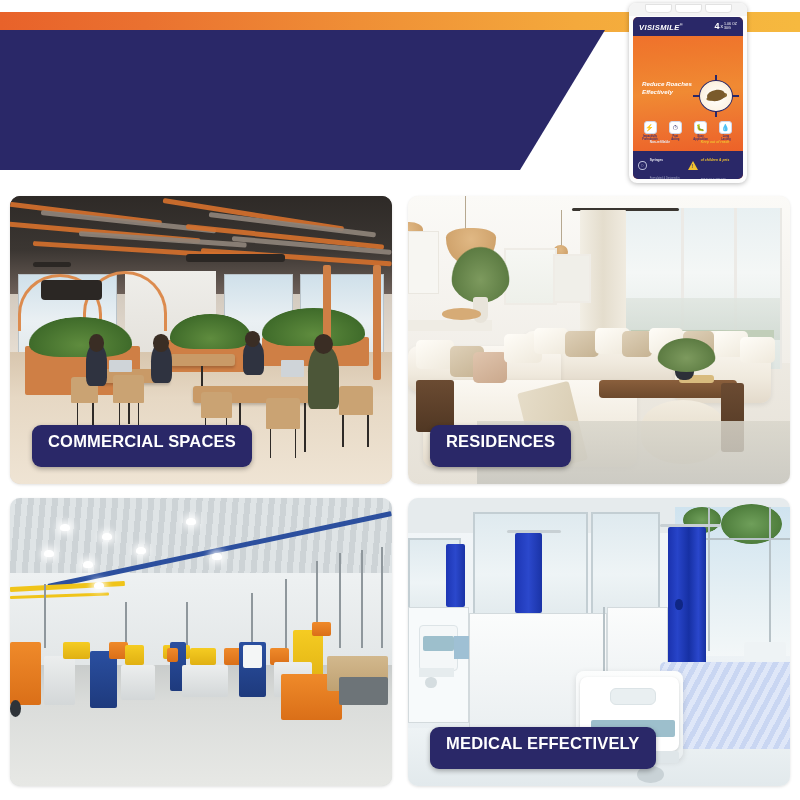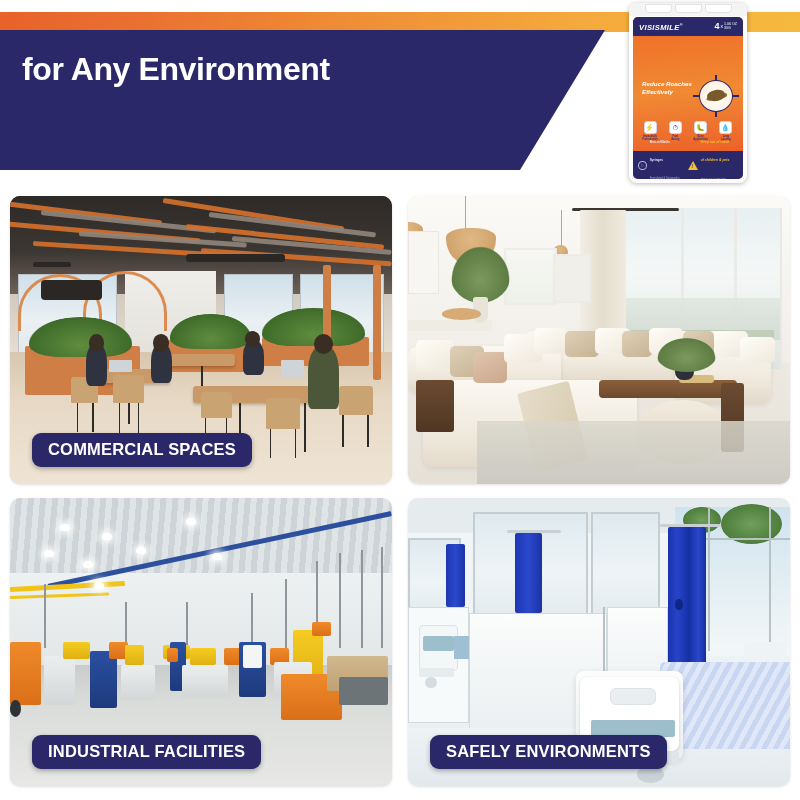--- a/index.html
+++ b/index.html
@@ -159,21 +159,21 @@
   }
   .card{
     position:relative; border-radius:10px; overflow:hidden;
     box-shadow:0 1px 3px rgba(0,0,0,.12);
   }
   .card .scene{ position:absolute; inset:0; }
   .tag{
     position:absolute; left:22px; bottom:17px;
     background:#2a2868; color:#ffffff;
     font-size:16.5px; font-weight:600; letter-spacing:.2px;
-    padding:7px 16px 8px; border-radius:9px;
+    padding:7px 16px 16px; border-radius:9px;
     box-shadow:0 2px 5px rgba(0,0,0,.3);
     white-space:nowrap;
   }
 
   
   .s1{ background:linear-gradient(180deg,#3a3431 0%,#4a423c 14%,#cfc6bb 30%,#e7ded2 55%,#d9cdbd 100%); }
   .s1 .ceiling{
     position:absolute; left:0; top:0; width:100%; height:34%;
     background:linear-gradient(180deg,#2e2a27 0%,#3b3632 55%,#6d6059 100%);
     overflow:hidden;
@@ -346,21 +346,20 @@
 </style>
 </head>
 <body>
 
 <div class="page">
 
   <div class="top-bar"></div>
 
   <div class="banner"></div>
   <div class="banner-text">
-    <span class="l2">for Any Environment</span>
   </div>
 
   <div class="product">
     <div class="pkg">
       <div class="pkg-tabs">
         <i></i>
           <i></i>
           <i></i>
       </div>
       <div class="pkg-face">
@@ -558,20 +557,21 @@
         <div class="throw" style="left:31%;top:66%;width:14%;height:28%;"></div>
 
         <div class="ottoman" style="left:61%;top:71%;width:22%;height:22%;"></div>
         <div class="table" style="left:50%;top:64%;width:36%;height:6%;"></div>
         <div class="darkwood" style="left:82%;top:65%;width:6%;height:24%;"></div>
         <div style="position:absolute;left:71%;top:62%;width:9%;height:3%;background:#d8bb7e;border-radius:3px;"></div>
         <div class="plantvase" style="left:70%;top:57%;width:5%;height:7%;"></div>
         <div class="greens" style="left:65%;top:49%;width:16%;height:12%;"></div>
         <div class="rug"></div>
       </div>
+      <div class="tag">RESIDENCES</div>
     </div>
 
     <div class="card">
       <div class="scene s3">
         <div class="roof"></div>
         <div class="bgwall"></div>
         <div class="beam" style="left:10%;top:30%;width:92%;height:5px;transform:rotate(-12deg);"></div>
         <div class="yellowcrane" style="left:0%;top:31%;width:30%;height:5px;transform:rotate(-3deg);"></div>
         <div class="yellowcrane" style="left:0%;top:34%;width:26%;height:3px;transform:rotate(-2deg);"></div>
 
@@ -613,21 +613,20 @@
         <div class="mach m-grey" style="left:61%;top:51%;width:5%;height:8%;background:#f4f6f6;"></div>
         <div class="mach m-orange" style="left:68%;top:52%;width:5%;height:6%;"></div>
         <div class="mach m-yellow" style="left:74%;top:46%;width:8%;height:20%;"></div>
         <div class="mach m-grey" style="left:69%;top:57%;width:10%;height:12%;"></div>
         <div class="mach m-orange" style="left:71%;top:61%;width:16%;height:16%;"></div>
         <div class="mach m-grey" style="left:83%;top:55%;width:16%;height:12%;background:linear-gradient(180deg,#d2b88d,#bfa172);"></div>
         <div class="mach m-dark" style="left:86%;top:62%;width:13%;height:10%;"></div>
         <div class="mach m-orange" style="left:79%;top:43%;width:5%;height:5%;"></div>
         <div style="position:absolute;left:0%;top:70%;width:3%;height:6%;background:#2e3338;border-radius:50%;"></div>
       </div>
-      <div class="tag">INDUSTRIAL FACILITIES</div>
     </div>
 
     <div class="card">
       <div class="scene s4">
         <div class="ceil"></div>
         <div class="outside" style="right:0;top:3%;width:30%;height:52%;"></div>
         <div class="tree" style="right:2%;top:2%;width:16%;height:14%;"></div>
         <div class="tree" style="right:18%;top:3%;width:10%;height:9%;"></div>
         <div class="frame" style="right:0;top:14%;width:30%;height:2px;"></div>
         <div class="frame" style="right:21%;top:3%;width:2px;height:50%;"></div>
@@ -660,17 +659,17 @@
 
         <div class="mattress" style="left:66%;top:57%;width:36%;height:30%;"></div>
         <div class="bed" style="left:44%;top:60%;width:28%;height:31%;"></div>
         <div class="bedrail" style="left:45%;top:62%;width:26%;height:26%;"></div>
         <div class="railband" style="left:48%;top:77%;width:22%;height:6%;"></div>
         <div style="position:absolute;left:53%;top:66%;width:12%;height:6%;background:#e9eff1;border-radius:6px;border:1px solid #dbe3e6;"></div>
         <div style="position:absolute;left:47%;top:88%;width:24%;height:4%;background:#dfe6e9;border-radius:3px;"></div>
         <div style="position:absolute;left:88%;top:50%;width:11%;height:7%;background:#eef3f5;border-radius:3px;"></div>
         <div style="position:absolute;left:60%;top:93%;width:7%;height:6%;background:#c9d2d6;border-radius:50%;"></div>
       </div>
-      <div class="tag">SAFELY ENVIRONMENTS</div>
+      <div class="tag">MEDICAL EFFECTIVELY</div>
     </div>
 
   </div>
 </div>
 
 </body></html>

